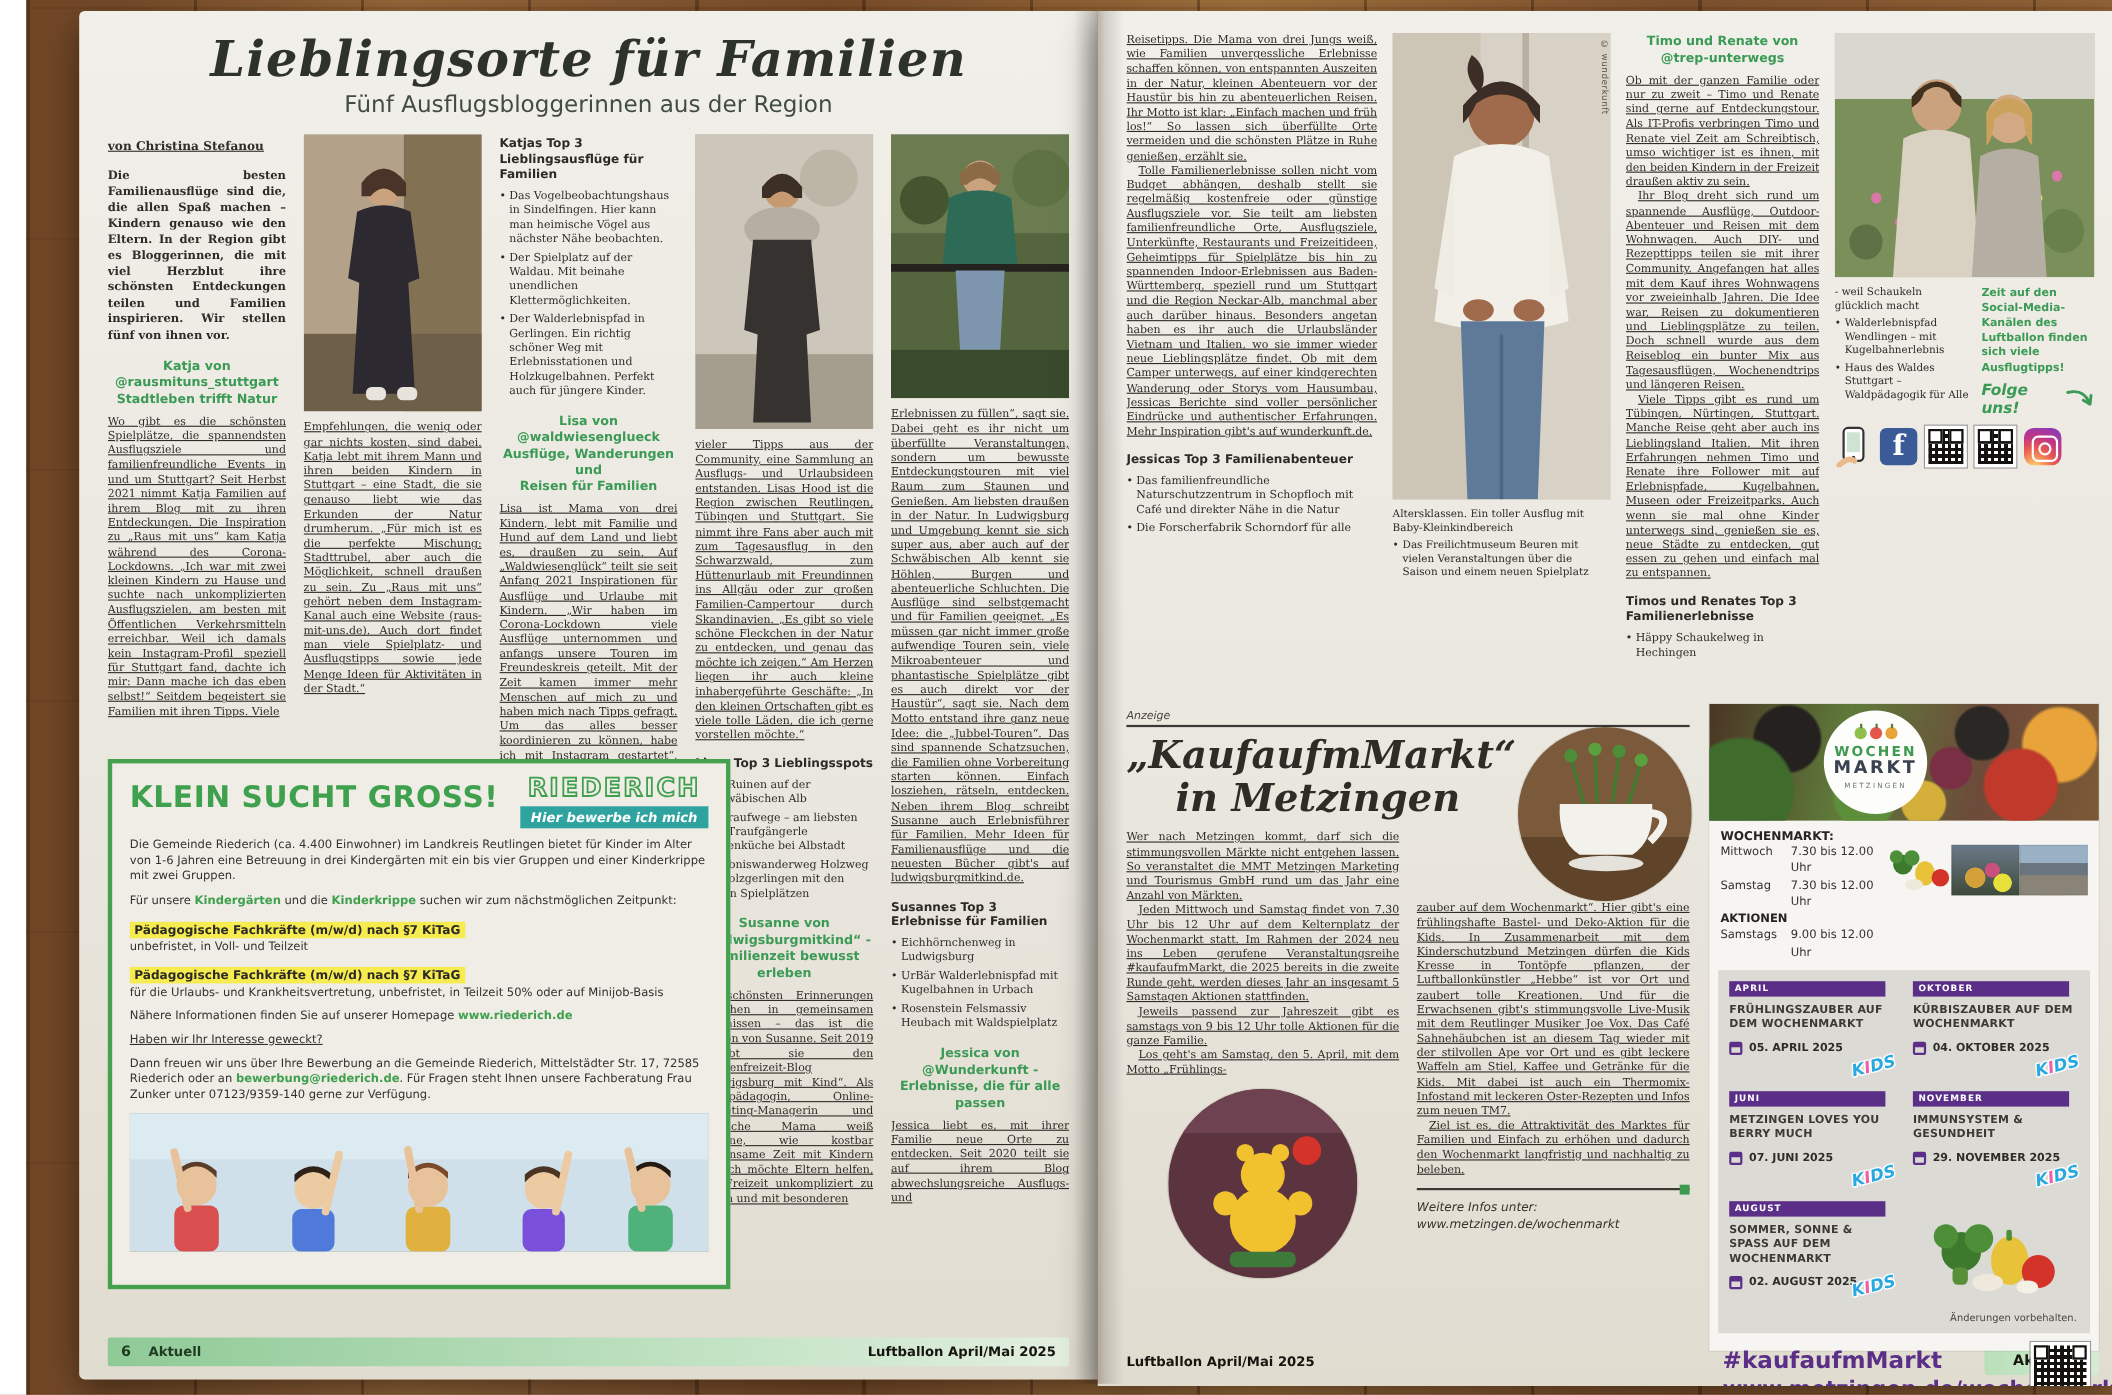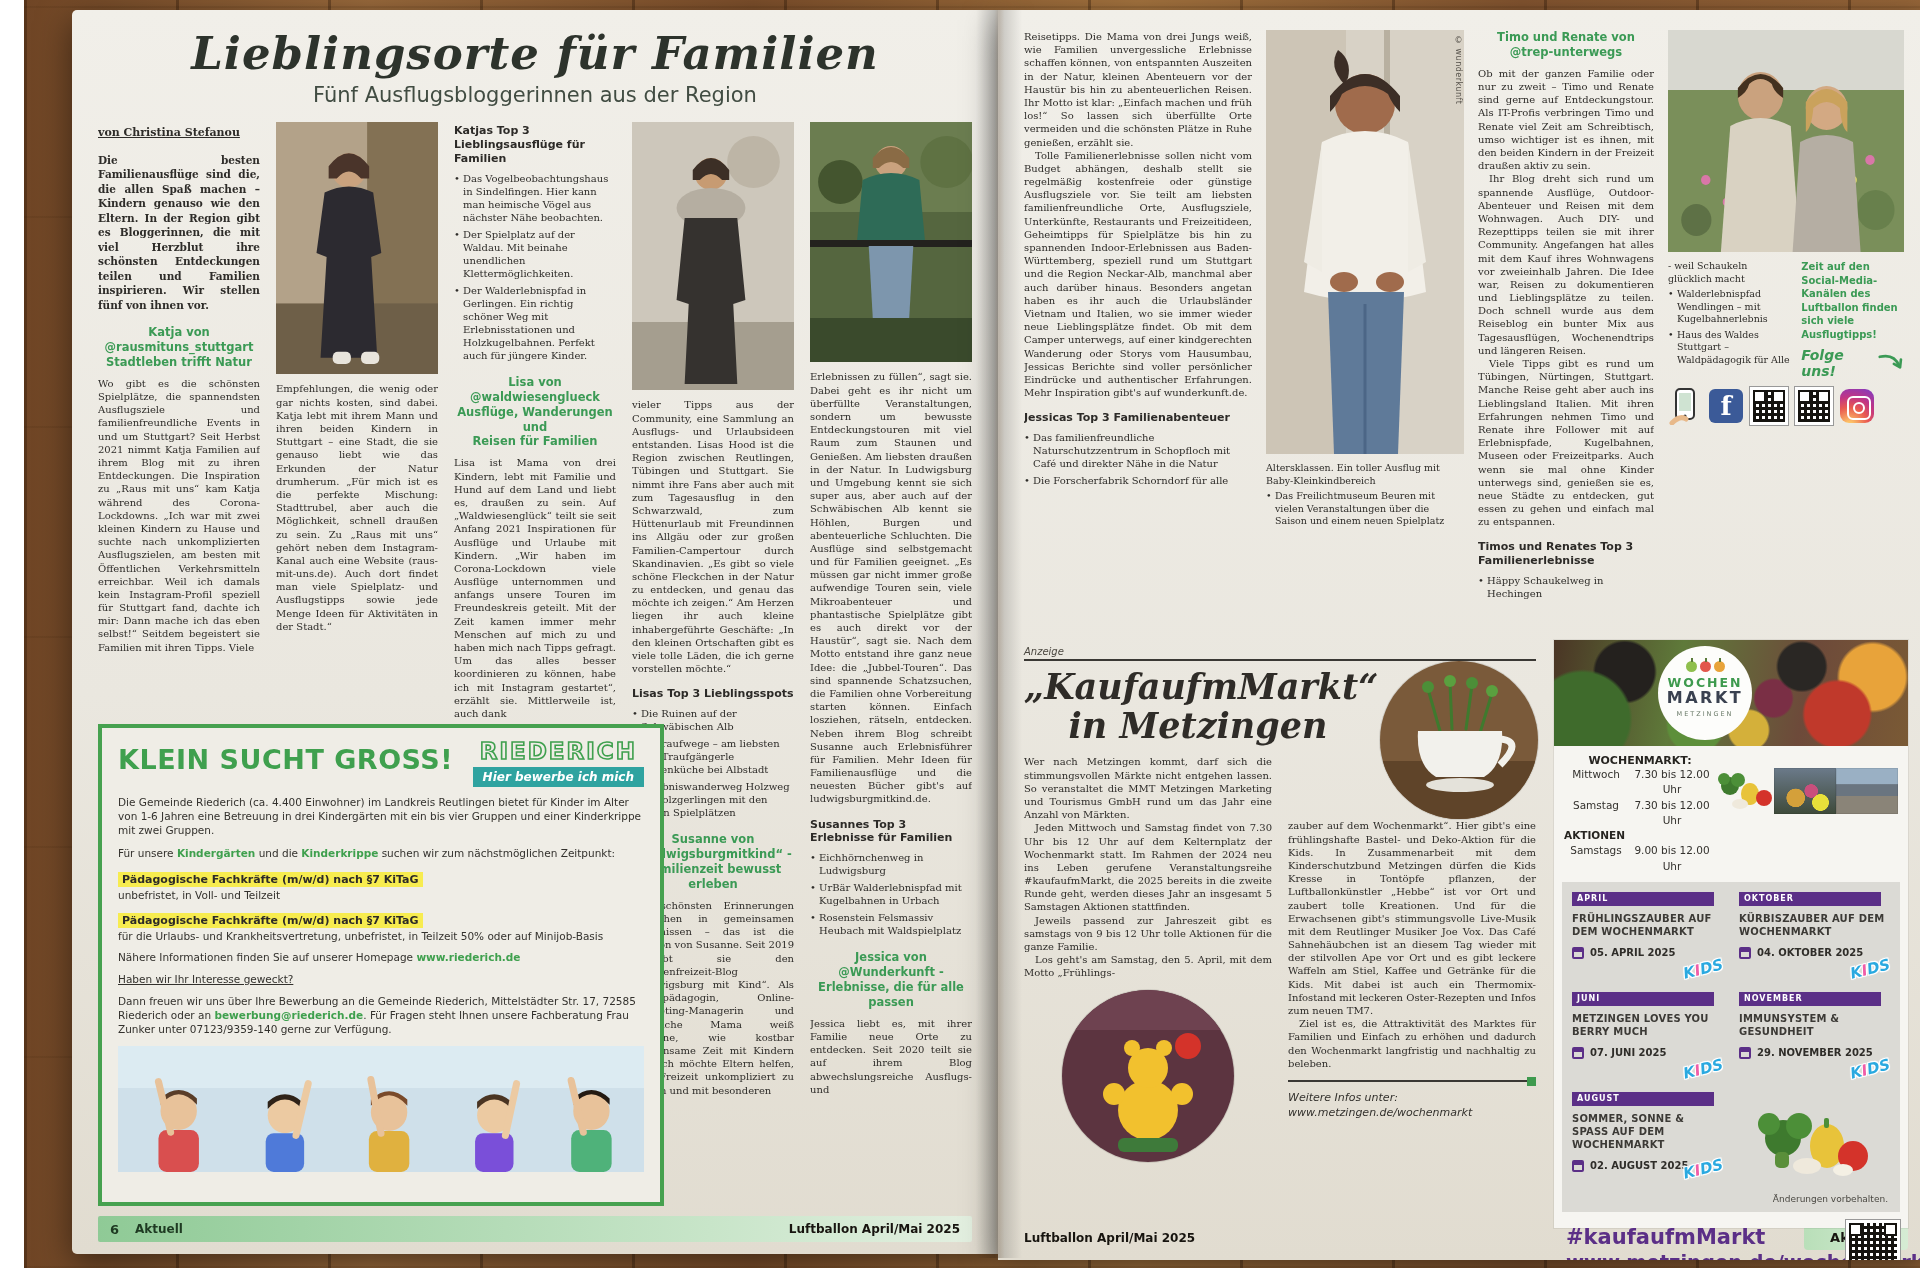--- a/index.html
+++ b/index.html
@@ -25,35 +25,35 @@
     background:linear-gradient(90deg, rgba(0,0,0,0) 0%, rgba(0,0,0,.16) 40%, rgba(70,50,30,.30) 50%, rgba(0,0,0,.14) 62%, rgba(0,0,0,0) 100%); }
 
   
   .article-title { text-align:center; font:italic 700 45px/1.05 "DejaVu Serif",serif; color:#2d332c; letter-spacing:1px; }
   .article-subtitle { text-align:center; font:400 21px/1.2 "DejaVu Sans",sans-serif; color:#414c42; margin-top:6px; }
   .cols { display:flex; gap:16px; margin-top:14px; height:1048px; }
   .col { flex:1 1 0; min-width:0; overflow:hidden; }
 
   .byline { font:700 11px/1.3 "DejaVu Serif",serif; color:#2e2c29; margin:4px 0 12px;text-decoration:underline; }
   .intro { font:700 10.5px/1.38 "DejaVu Serif",serif; color:#2e2c29; text-align:justify; }
-  .bt { font:400 10px/1.32 "DejaVu Serif",serif; color:#2e2c29; text-align:justify; }
+  .bt { font:400 10px/1.32 "DejaVu Serif",serif; color:#2e2c29; text-align:justify;text-decoration:underline; }
   .bt + .bt { text-indent:11px; }
   .ghead { font:700 11.5px/1.3 "DejaVu Sans",sans-serif; color:#3b9a55; text-align:center; margin:13px 0 7px; }
   .t3 { margin:12px 0 6px; }
   .t3h { font:700 11px/1.25 "DejaVu Sans",sans-serif; color:#2c2a27; margin-bottom:6px; }
   .t3 ul { list-style:none; }
   .t3 li { font:400 10px/1.3 "DejaVu Serif",serif; color:#2e2c29; padding-left:9px; position:relative; margin-bottom:4px; }
   .t3 li::before { content:"•"; position:absolute; left:0; top:0; }
 
   .photo { position:relative; width:100%; overflow:hidden; background:#c9c3b6; box-shadow:0 0 0 1px rgba(0,0,0,.08) inset; }
   .photo svg { display:block; width:100%; height:100%; }
   .pcredit { position:absolute; right:1px; top:6px; writing-mode:vertical-rl; font:400 8px "DejaVu Sans",sans-serif; color:#55514a; letter-spacing:.5px; }
 
   
-  .rad { position:absolute; left:26px; top:714px; width:566px; height:482px; border:4px solid #46a14f;
+  .rad { position:absolute; left:26px; top:680px; width:566px; height:482px; border:4px solid #46a14f;
     background:#efede6; padding:12px 16px; font-family:"DejaVu Sans",sans-serif; z-index:4; }
   .rad-head { display:flex; justify-content:space-between; align-items:flex-start; }
   .rad-headline { font:900 27px/1 "DejaVu Sans",sans-serif; color:#3fa04e; letter-spacing:.5px; padding-top:6px; }
   .rad-logo { text-align:center; }
   .rad-logo-word { font:900 23px/1 "DejaVu Sans",sans-serif; letter-spacing:2px; color:#efede6;
     -webkit-text-stroke:1.6px #3fa04e; text-stroke:1.6px #3fa04e; }
   .rad-tag { margin-top:4px; background:#2fa3a0; color:#fff; font:italic 700 12px/1 "DejaVu Sans",sans-serif; padding:4px 10px; }
   .rad p { font:400 10.5px/1.35 "DejaVu Sans",sans-serif; color:#33312d; margin-top:8px; }
   .rad .glink { color:#3fa04e; font-weight:700; }
   .job { margin-top:8px; }
@@ -126,21 +126,21 @@
       linear-gradient(100deg,#4a3525 0%,#5f7a3a 35%,#6d4a3a 70%,#7a5a35 100%); }
   .wm-logo { position:absolute; left:104px; top:6px; width:94px; height:94px; background:#fdfdfb; border-radius:50%;
     text-align:center; padding-top:13px; }
   .wm-fruits { display:flex; justify-content:center; gap:3px; height:14px; align-items:center; }
   .fruit { width:11px; height:11px; border-radius:50%; position:relative; }
   .fruit::before { content:""; position:absolute; top:-3px; left:5px; width:2px; height:4px; background:#5a7a3a; }
   .f1 { background:#8fbf4d; } .f2 { background:#e2574c; } .f3 { background:#e8a33a; }
   .wm-logo-l1 { font:700 12.5px/1.1 "DejaVu Sans",sans-serif; letter-spacing:2px; color:#3e9a4e; margin-top:3px; }
   .wm-logo-l2 { font:700 16px/1.05 "DejaVu Sans",sans-serif; letter-spacing:2.5px; color:#3a4150; }
   .wm-logo-l3 { font:400 6.5px/1.4 "DejaVu Sans",sans-serif; letter-spacing:2px; color:#6a7a68; margin-top:3px; }
-  .wm-times { display:flex; padding:8px 10px 6px; gap:0; align-items:flex-start;text-align:center; }
+  .wm-times { display:flex; padding:8px 10px 6px; gap:0; align-items:flex-start; }
   .wm-times-table { flex:1; }
   .wm-times-label { font:700 11px/1.2 "DejaVu Sans",sans-serif; color:#262420; }
   .wm-tr { display:flex; font:400 10.5px/1.45 "DejaVu Sans",sans-serif; color:#33312d; }
   .wm-tr .d { width:64px; flex:none; }
   .wm-aktionen { font-weight:700; color:#262420; }
   .wm-mini { width:62px; height:46px; flex:none; margin-top:14px; }
   .mini1 { background:radial-gradient(circle at 35% 65%, #d4a03a 0 18%, transparent 19%),
            radial-gradient(circle at 60% 50%, #c94f7c 0 15%, transparent 16%),
            radial-gradient(circle at 75% 75%, #e8e03a 0 14%, transparent 15%),
            linear-gradient(180deg,#6b7a8a,#3e4a3a); }

